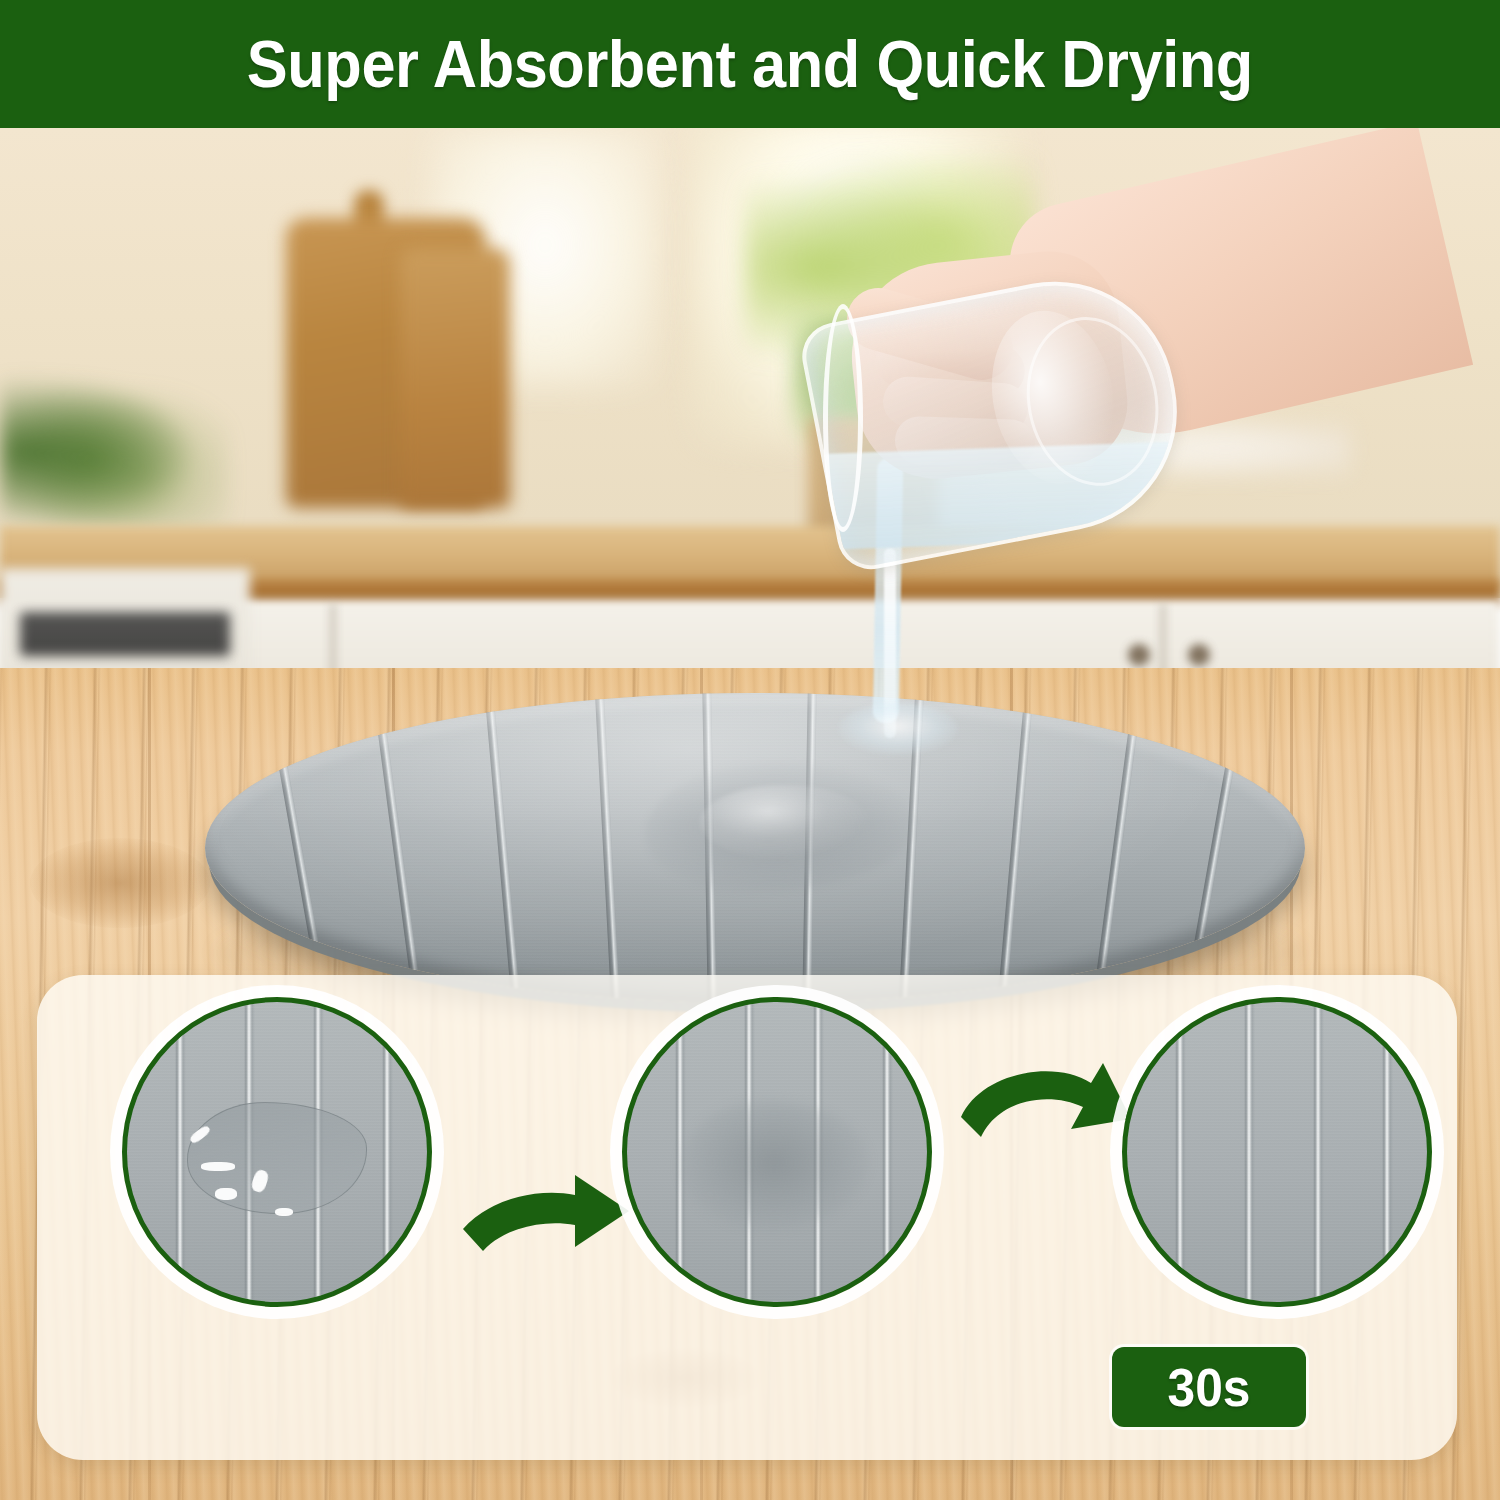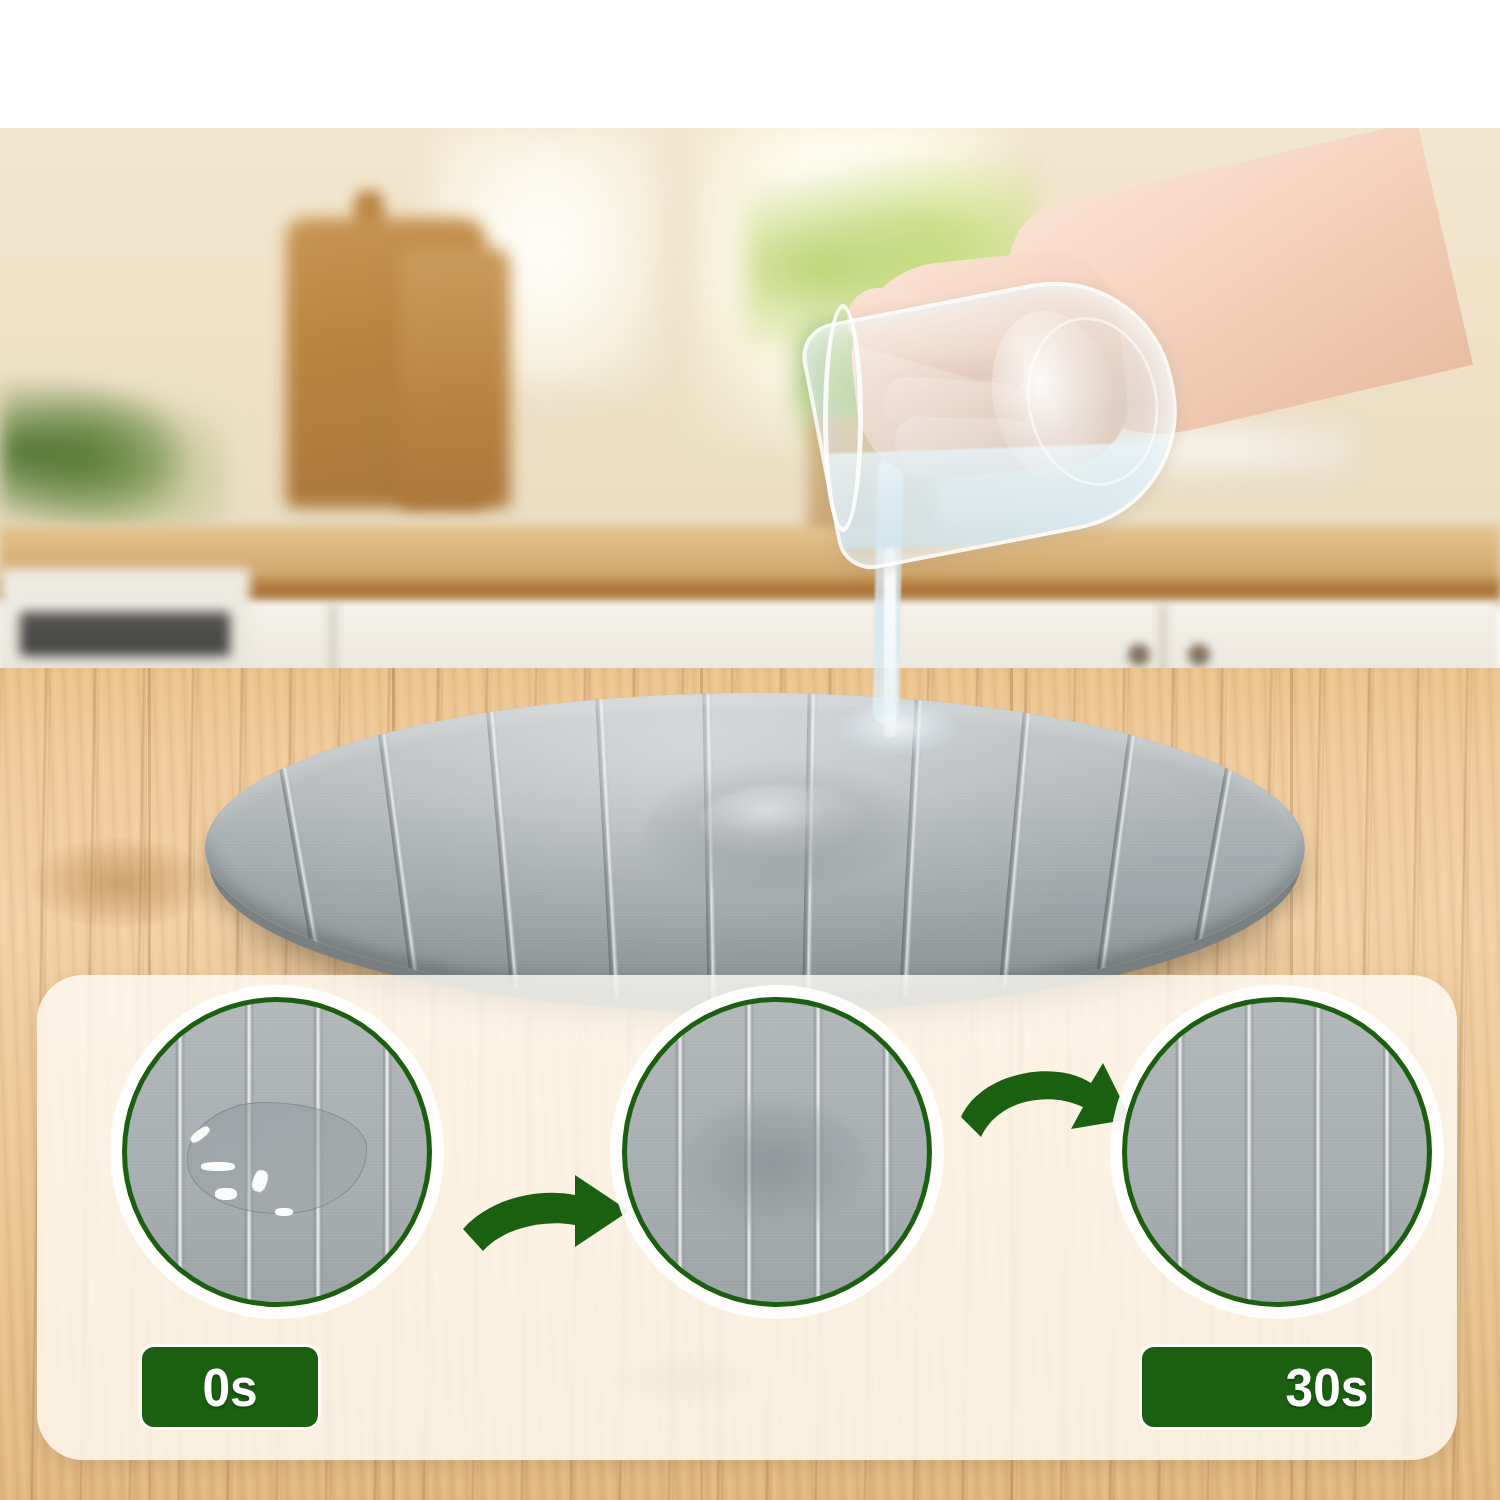--- a/index.html
+++ b/index.html
@@ -377,27 +377,30 @@
     display:flex; align-items:center; justify-content:center;
     box-shadow:0 0 0 3px rgba(255,255,255,0.75);
   }
   .badge span {
     color:#ffffff; font-size:54px; font-weight:bold; line-height:1;
     transform:scaleX(0.92);
     text-shadow:0 2px 3px rgba(0,0,0,0.28);
   }
   #badge-0s  { left:105px; width:176px; }
   #badge-15s { left:613px; width:186px; }
-  #badge-30s { left:1105px; width:230px;justify-content:flex-end; }
+  #badge-30s { left:1075px; width:194px; }
 </style>
 </head>
 <body>
 
 <div id="stage">
 
+  <div class="banner">
+    <div class="banner-title">Super Absorbent and Quick Drying</div>
+  </div>
 
   <div class="scene">
 
     <div class="bg-wall"></div>
     <div class="bg-window"></div>
     <div class="bg-window2"></div>
     <div class="bg-greens"></div>
     <div class="bg-plant"></div>
     <div class="bg-pot"></div>
     <div class="bg-board-handle"></div>
@@ -502,23 +505,20 @@
           <path d="M4,60 C24,16 96,2 134,26 L146,6 L174,62 L114,72 L126,50
                    C92,34 42,42 24,80 Z" fill="#1b6010"></path>
         </svg>
       </div>
 
       <div class="circle" id="circle-30s">
         <div class="ribs"></div>
         <div class="tex"></div>
       </div>
 
-      <div class="badge" id="badge-0s">
-        <span>0s</span>
-      </div>
       <div class="badge" id="badge-30s">
         <span>30s</span>
       </div>
 
     </div>
   </div>
 
 </div>
 
 </body></html>

